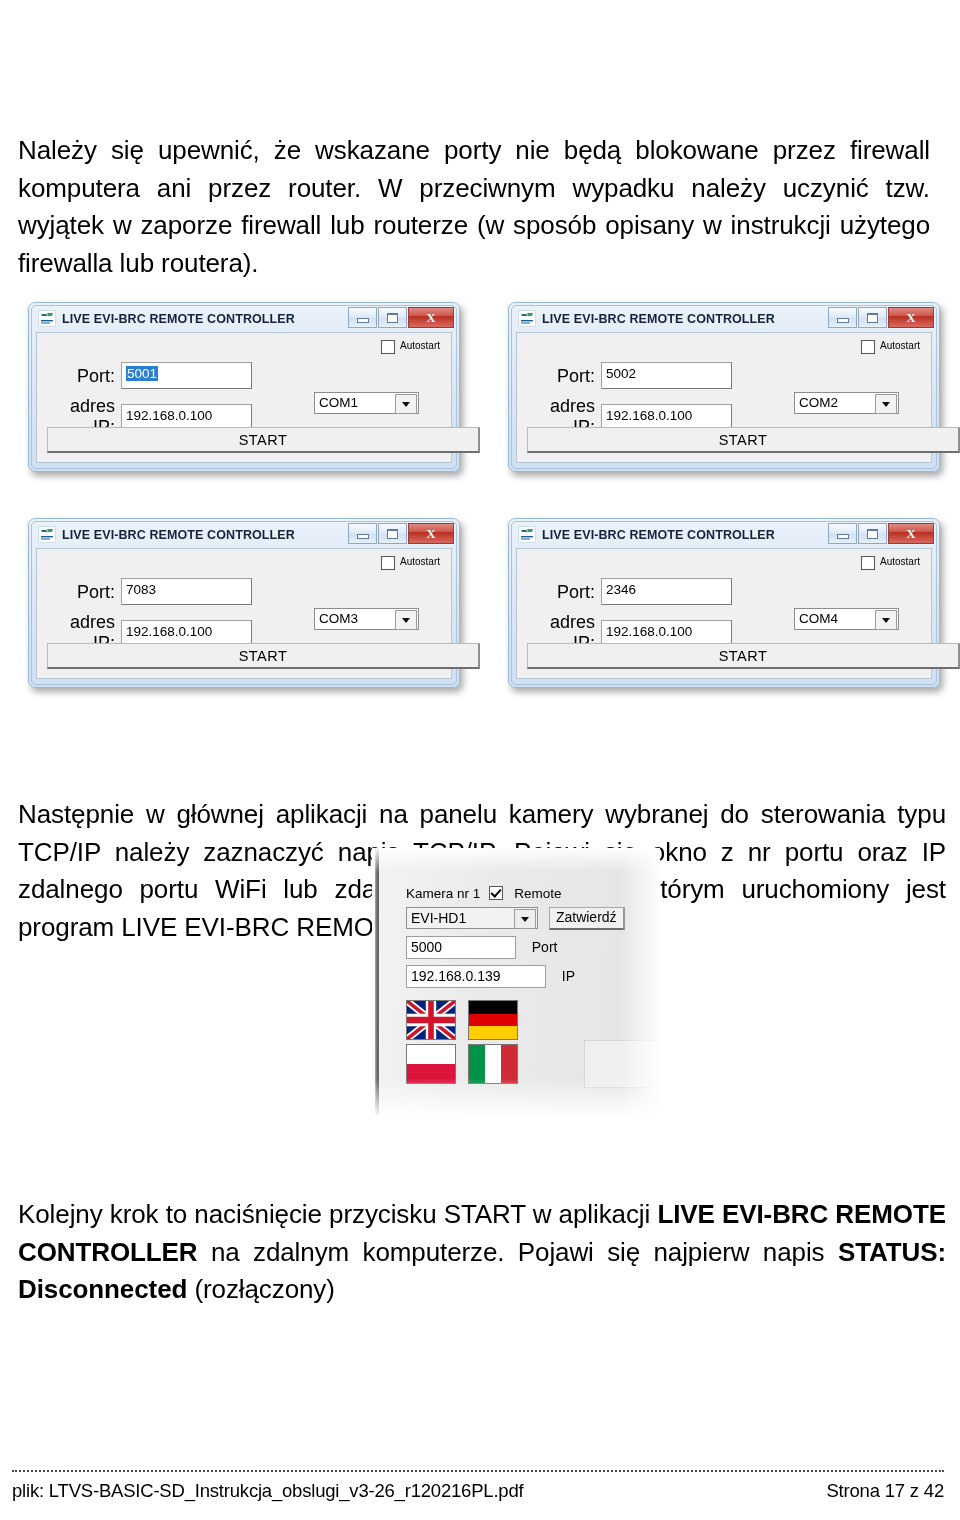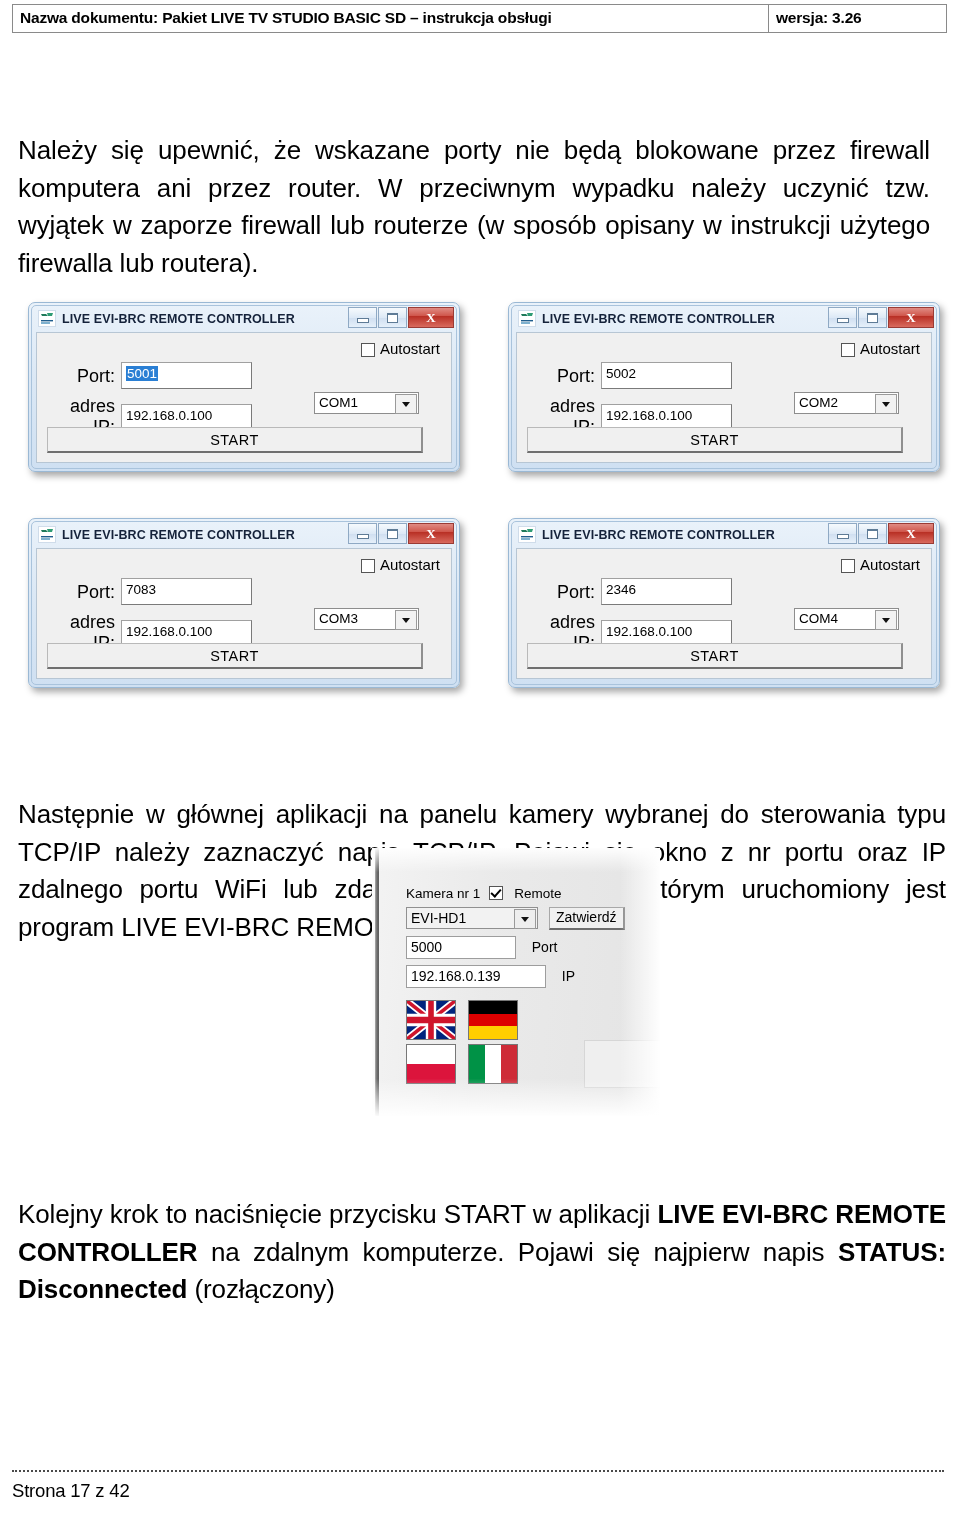--- a/index.html
+++ b/index.html
@@ -140,22 +140,22 @@
     background: #f0f0f0;
     border: 1px solid #b7c6d4;
     box-sizing: border-box;
   }
 
   .autostart-row {
     position: absolute;
     right: 11px;
     top: 7px;
     display: flex;
-    align-items: flex-end;
-    font-size: 15px;
+    align-items: flex-start;
+    font-size: 10px;
     color: #000;
   }
   .chk {
     width: 12px; height: 12px;
     border: 1px solid #555;
     background: #fff;
     margin-right: 5px;
     display: inline-block;
     position: relative;
   }
@@ -226,21 +226,21 @@
     content: "";
     border-left: 4px solid transparent;
     border-right: 4px solid transparent;
     border-top: 5px solid #111;
   }
 
   .startbtn {
     position: absolute;
     left: 10px;
     top: 94px;
-    width: 376px;
+    width: 433px;
     height: 26px;
     box-sizing: border-box;
     background: #f0f0f0;
     border: 1px solid #b9b9b9;
     border-bottom: 2px solid #6f6f6f;
     border-right: 2px solid #8f8f8f;
     font-size: 14.5px;
     display: flex;
     align-items: center;
     justify-content: center;
@@ -389,24 +389,20 @@
     align-items: baseline;
     font-size: 18.5px;
     letter-spacing: -0.2px;
   }
 </style>
 </head>
 <body>
 
 <table class="hdr-table">
   <tbody>
-  <tr>
-    <td class="hdr-left">Nazwa dokumentu: Pakiet LIVE TV STUDIO BASIC SD – instrukcja obsługi</td>
-    <td class="hdr-right">wersja:  3.26</td>
-  </tr>
 </tbody>
   </table>
 
 <p class="para" id="para-firewall">Należy się upewnić, że wskazane porty nie będą blokowane przez firewall komputera ani przez router. W przeciwnym wypadku należy uczynić tzw. wyjątek w zaporze firewall lub routerze (w sposób opisany w instrukcji użytego firewalla lub routera).</p>
 
 <div class="win" id="win-1" style="left:28px; top:302px;">
   <div class="win-inner">
     <div class="titlebar">
       <span class="app-icon">
         <svg width="16" height="15" viewBox="0 0 16 15">
@@ -601,14 +597,15 @@
   </div>
 
   <div class="cam-box"></div>
   <div class="fade-overlay"></div>
 </div>
 
 <p class="para" id="para-start"><span>Kolejny krok to naciśnięcie przycisku START w aplikacji </span><b>LIVE EVI-BRC REMOTE CONTROLLER</b><span> na zdalnym komputerze. Pojawi się najpierw napis </span><b>STATUS: Disconnected</b><span> (rozłączony)</span></p>
 
 <div id="footer-rule"></div>
 <div id="footer-row">
+  <span>plik: LTVS-BASIC-SD_Instrukcja_obslugi_v3-26_r120216PL.pdf</span>
   <span>Strona 17 z 42</span>
 </div>
 
 </body></html>

